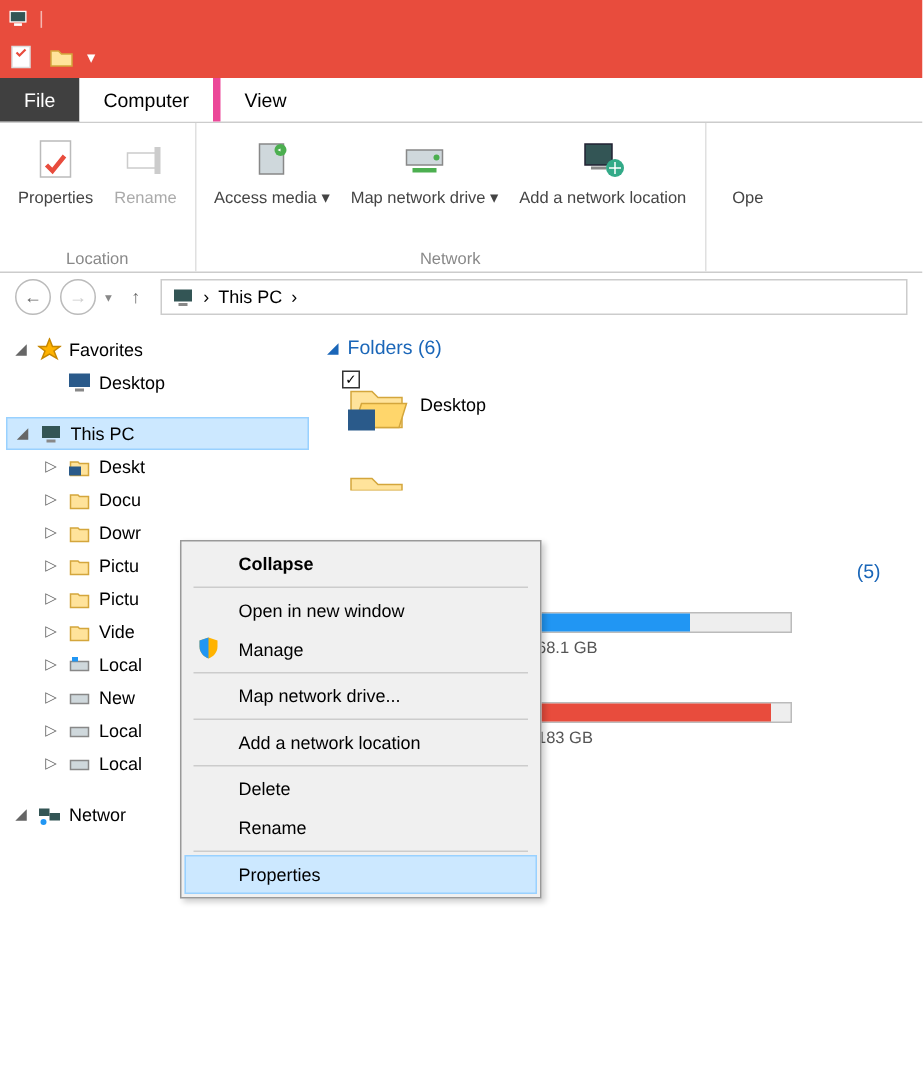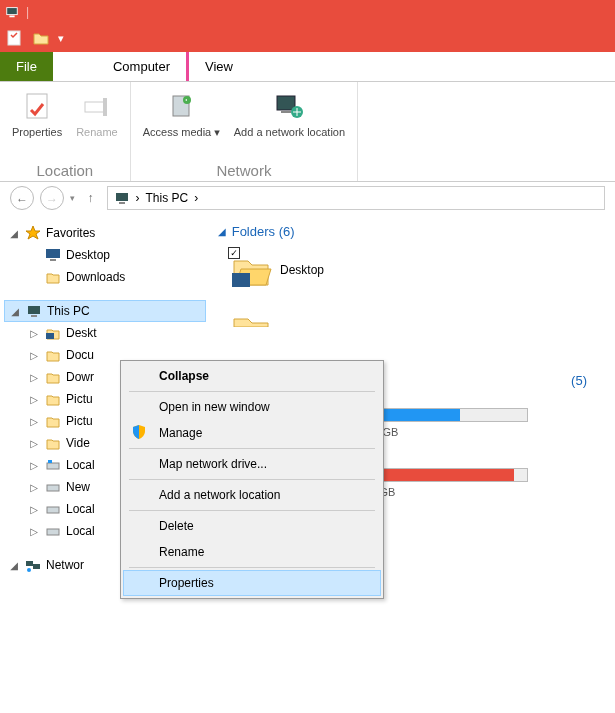--- a/index.html
+++ b/index.html
@@ -2,29 +2,29 @@
 <html><head>
 <meta charset="utf-8">
 <style>
 * { margin: 0; padding: 0; box-sizing: border-box; font-family: "Segoe UI", Tahoma, sans-serif; }
 body { width: 615px; height: 713px; background: #fff; font-size: 12px; overflow: hidden; }
 .titlebar { height: 24px; background: #e84c3d; display: flex; align-items: center; padding: 0 4px; color: #fff; gap: 6px;}
 .titlebar .tb-icon { width: 16px; height: 16px; display: flex; align-items: center; justify-content: center;}
 .qa { height: 28px; background: #e84c3d; display: flex; align-items: center; padding: 0 6px; gap: 8px; color: #fff;}
 .tabs { height: 30px; background: #fff; display: flex; border-bottom: 1px solid #ccc; }
 .tab { padding: 0 16px; display: flex; align-items: center; cursor: pointer; font-size: 13px; }
-.tab.file { background: #4d7c0f; color: #fff; }
-.tab.active { background: #fff; border-right: 3px solid #ec4899; margin-left: 44px; }
+.tab.file { background: #404040; color: #fff; }
+.tab.active { background: #fff; border-right: 5px solid #ec4899; }
 .ribbon { height: 100px; background: #fff; display: flex; border-bottom: 1px solid #ccc; }
 .rgroup { border-right: 1px solid #e0e0e0; padding: 4px 6px 2px; display: flex; flex-direction: column; align-items: center; }
 .rbuttons { display: flex; flex: 1; align-items: flex-start; gap: 2px;}
 .rbtn { display: flex; flex-direction: column; align-items: center; padding: 4px 6px; cursor: pointer; color: #444; text-align: center; font-size: 11px; line-height: 1.2; }
 .rbtn.disabled { color: #aaa; }
 .ricon { width: 32px; height: 32px; margin-bottom: 4px; display: flex; align-items: center; justify-content: center;}
-.rgroup-label { font-size: 15px; color: #888; padding-top: 2px;}
+.rgroup-label { font-size: 11px; color: #888; padding-top: 2px;}
 .addr { height: 32px; display: flex; align-items: center; padding: 4px 10px; gap: 6px; }
 .navbtn { width: 24px; height: 24px; border: 1px solid #bbb; border-radius: 50%; display: flex; align-items: center; justify-content: center; color: #666; cursor: pointer;}
 .navbtn.disabled { color: #ccc; }
 .upbtn { width: 20px; height: 20px; display: flex; align-items: center; justify-content: center; color: #666; cursor: pointer;}
 .addrbar { flex: 1; height: 24px; border: 1px solid #ccc; display: flex; align-items: center; padding: 0 6px; gap: 6px; }
 .main { display: flex; height: calc(713px - 24px - 28px - 30px - 100px - 32px); }
 .sidebar { width: 210px; padding: 8px 4px; overflow: hidden; }
 .treeitem { display: flex; align-items: center; padding: 2px 4px; cursor: pointer; gap: 4px; height: 22px;}
 .treeitem.selected { background: #cce8ff; border: 1px solid #99d1ff; }
 .treeitem .indent1 { width: 16px; }
@@ -37,21 +37,21 @@
 .section-header .collapser { font-size: 10px; }
 .folderitem { display: flex; align-items: center; gap: 8px; padding: 4px 0 12px 12px;}
 .foldericon { width: 42px; height: 42px; position: relative; }
 .foldericon .chk { position: absolute; top: -2px; left: -2px; width: 12px; height: 12px; border: 1px solid #333; background: #fff; font-size: 9px; line-height: 10px; text-align: center;}
 .drive-hint { color: #1a66b8; font-size: 13px; margin-top: 12px; }
 .drivebar { margin-top: 20px; }
 .bar { width: 170px; height: 14px; border: 1px solid #bbb; background: #eee; position: relative; margin-bottom: 4px;}
 .barfill { height: 100%; background: #2196f3; }
 .barfill.red { background: #e84c3d; }
 .bartext { font-size: 11px; color: #555;}
-.ctxmenu { position: absolute; top: 360px; left: 120px; width: 264px; background: #f0f0f0; border: 1px solid #999; box-shadow: 2px 2px 4px rgba(0,0,0,.2); z-index: 100; padding: 2px;}
+.ctxmenu { position: absolute; top: 360px; left: 120px; width: 241px; background: #f0f0f0; border: 1px solid #999; box-shadow: 2px 2px 4px rgba(0,0,0,.2); z-index: 100; padding: 2px;}
 .ctxitem { padding: 6px 10px 6px 36px; cursor: pointer; position: relative;}
 .ctxitem.bold { font-weight: bold; }
 .ctxitem.highlight { background: #cce8ff; border: 1px solid #99d1ff; padding: 5px 9px 5px 35px;}
 .ctxsep { height: 1px; background: #ccc; margin: 2px 6px; }
 .ctxicon { position: absolute; left: 8px; top: 50%; transform: translateY(-50%); width: 18px; height: 18px;}
 svg { display: block; }
 </style>
 </head>
 <body>
 
@@ -119,32 +119,51 @@
               <rect x="8" y="6" width="16" height="20" fill="#cfd8dc" stroke="#888"></rect>
               <circle cx="22" cy="10" r="4" fill="#4caf50"></circle>
               <path d="M20 10l2-1v2z" fill="#fff"></path>
             </svg>
         </div>
         <span><span>Access media</span> ▾</span>
       </div>
       <div class="rbtn">
         <div class="ricon">
           <svg width="32" height="32" viewBox="0 0 32 32">
+              <rect x="4" y="10" width="24" height="10" fill="#cfd8dc" stroke="#888"></rect>
+              <rect x="8" y="22" width="16" height="3" fill="#4caf50"></rect>
+              <circle cx="24" cy="15" r="2" fill="#4caf50"></circle>
+            </svg>
+        </div>
+        <span><span>Map network drive</span> ▾</span>
+      </div>
+      <div class="rbtn">
+        <div class="ricon">
+          <svg width="32" height="32" viewBox="0 0 32 32">
               <rect x="4" y="6" width="18" height="14" fill="#355" stroke="#223"></rect>
               <rect x="8" y="21" width="10" height="2" fill="#888"></rect>
               <circle cx="24" cy="22" r="6" fill="#3a8"></circle>
               <path d="M24 18v8M20 22h8" stroke="#fff" stroke-width="1"></path>
             </svg>
         </div>
         <span>Add a network location</span>
       </div>
     </div>
     <div class="rgroup-label">Network</div>
   </div>
 
+  <div class="rgroup" style="border:none">
+    <div class="rbuttons">
+      <div class="rbtn">
+        <div class="ricon"></div>
+        <span>Ope</span>
+      </div>
+    </div>
+    <div class="rgroup-label"></div>
+  </div>
 </div>
 
 <div class="addr">
   <div class="navbtn">←</div>
   <div class="navbtn disabled">→</div>
   <span style="font-size:9px;color:#888">▾</span>
   <div class="upbtn">↑</div>
   <div class="addrbar">
     <span>
       <svg width="16" height="16" viewBox="0 0 16 16">
@@ -174,30 +193,20 @@
       <span class="indent1"></span>
         <span class="expander"></span>
       <span class="ticon">
           <svg width="16" height="16" viewBox="0 0 16 16">
             <rect x="1" y="2" width="14" height="9" fill="#2a5a8a"></rect>
             <rect x="5" y="12" width="6" height="2" fill="#888"></rect>
           </svg>
         </span>
       <span class="tlabel">Desktop</span>
     </div>
-    <div class="treeitem">
-      <span class="indent1"></span>
-        <span class="expander"></span>
-      <span class="ticon">
-          <svg width="16" height="16" viewBox="0 0 16 16">
-            <path d="M2 5h5l1 1h6v8H2z" fill="#ffe39b" stroke="#d4a63c"></path>
-          </svg>
-        </span>
-      <span class="tlabel">Downloads</span>
-    </div>
 
     <div class="treegap"></div>
 
     <div class="treeitem selected">
       <span class="expander">◢</span>
       <span class="ticon">
           <svg width="16" height="16" viewBox="0 0 16 16">
             <rect x="2" y="3" width="12" height="8" fill="#355"></rect>
             <rect x="5" y="12" width="6" height="2" fill="#888"></rect>
           </svg>

